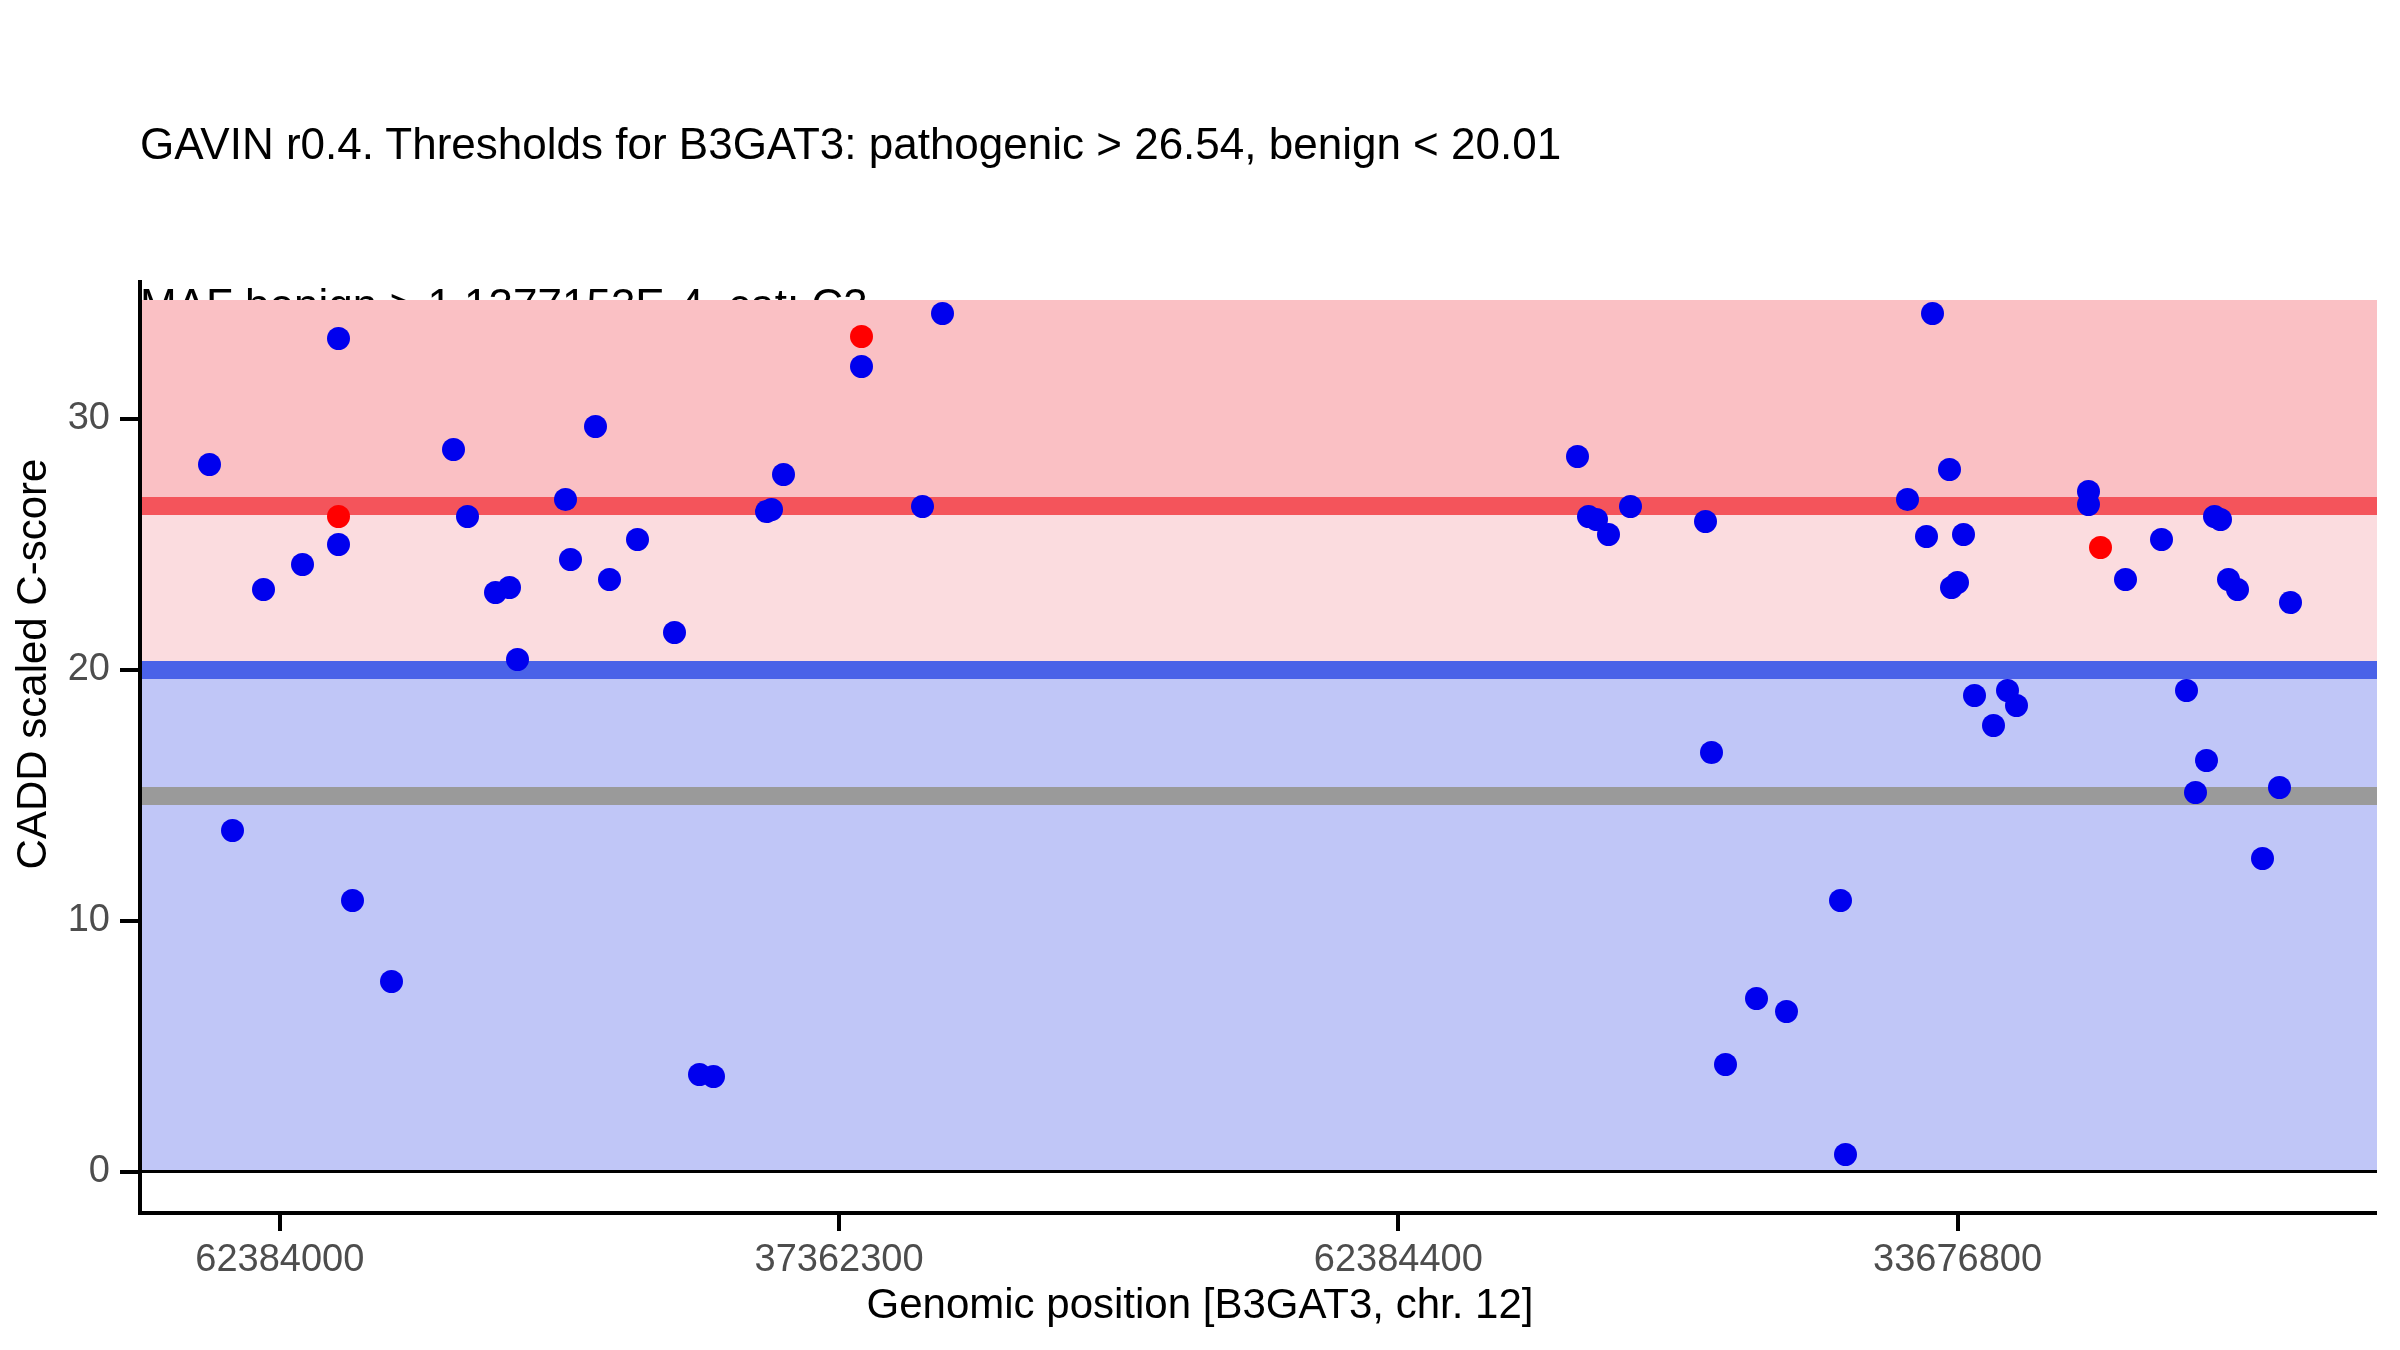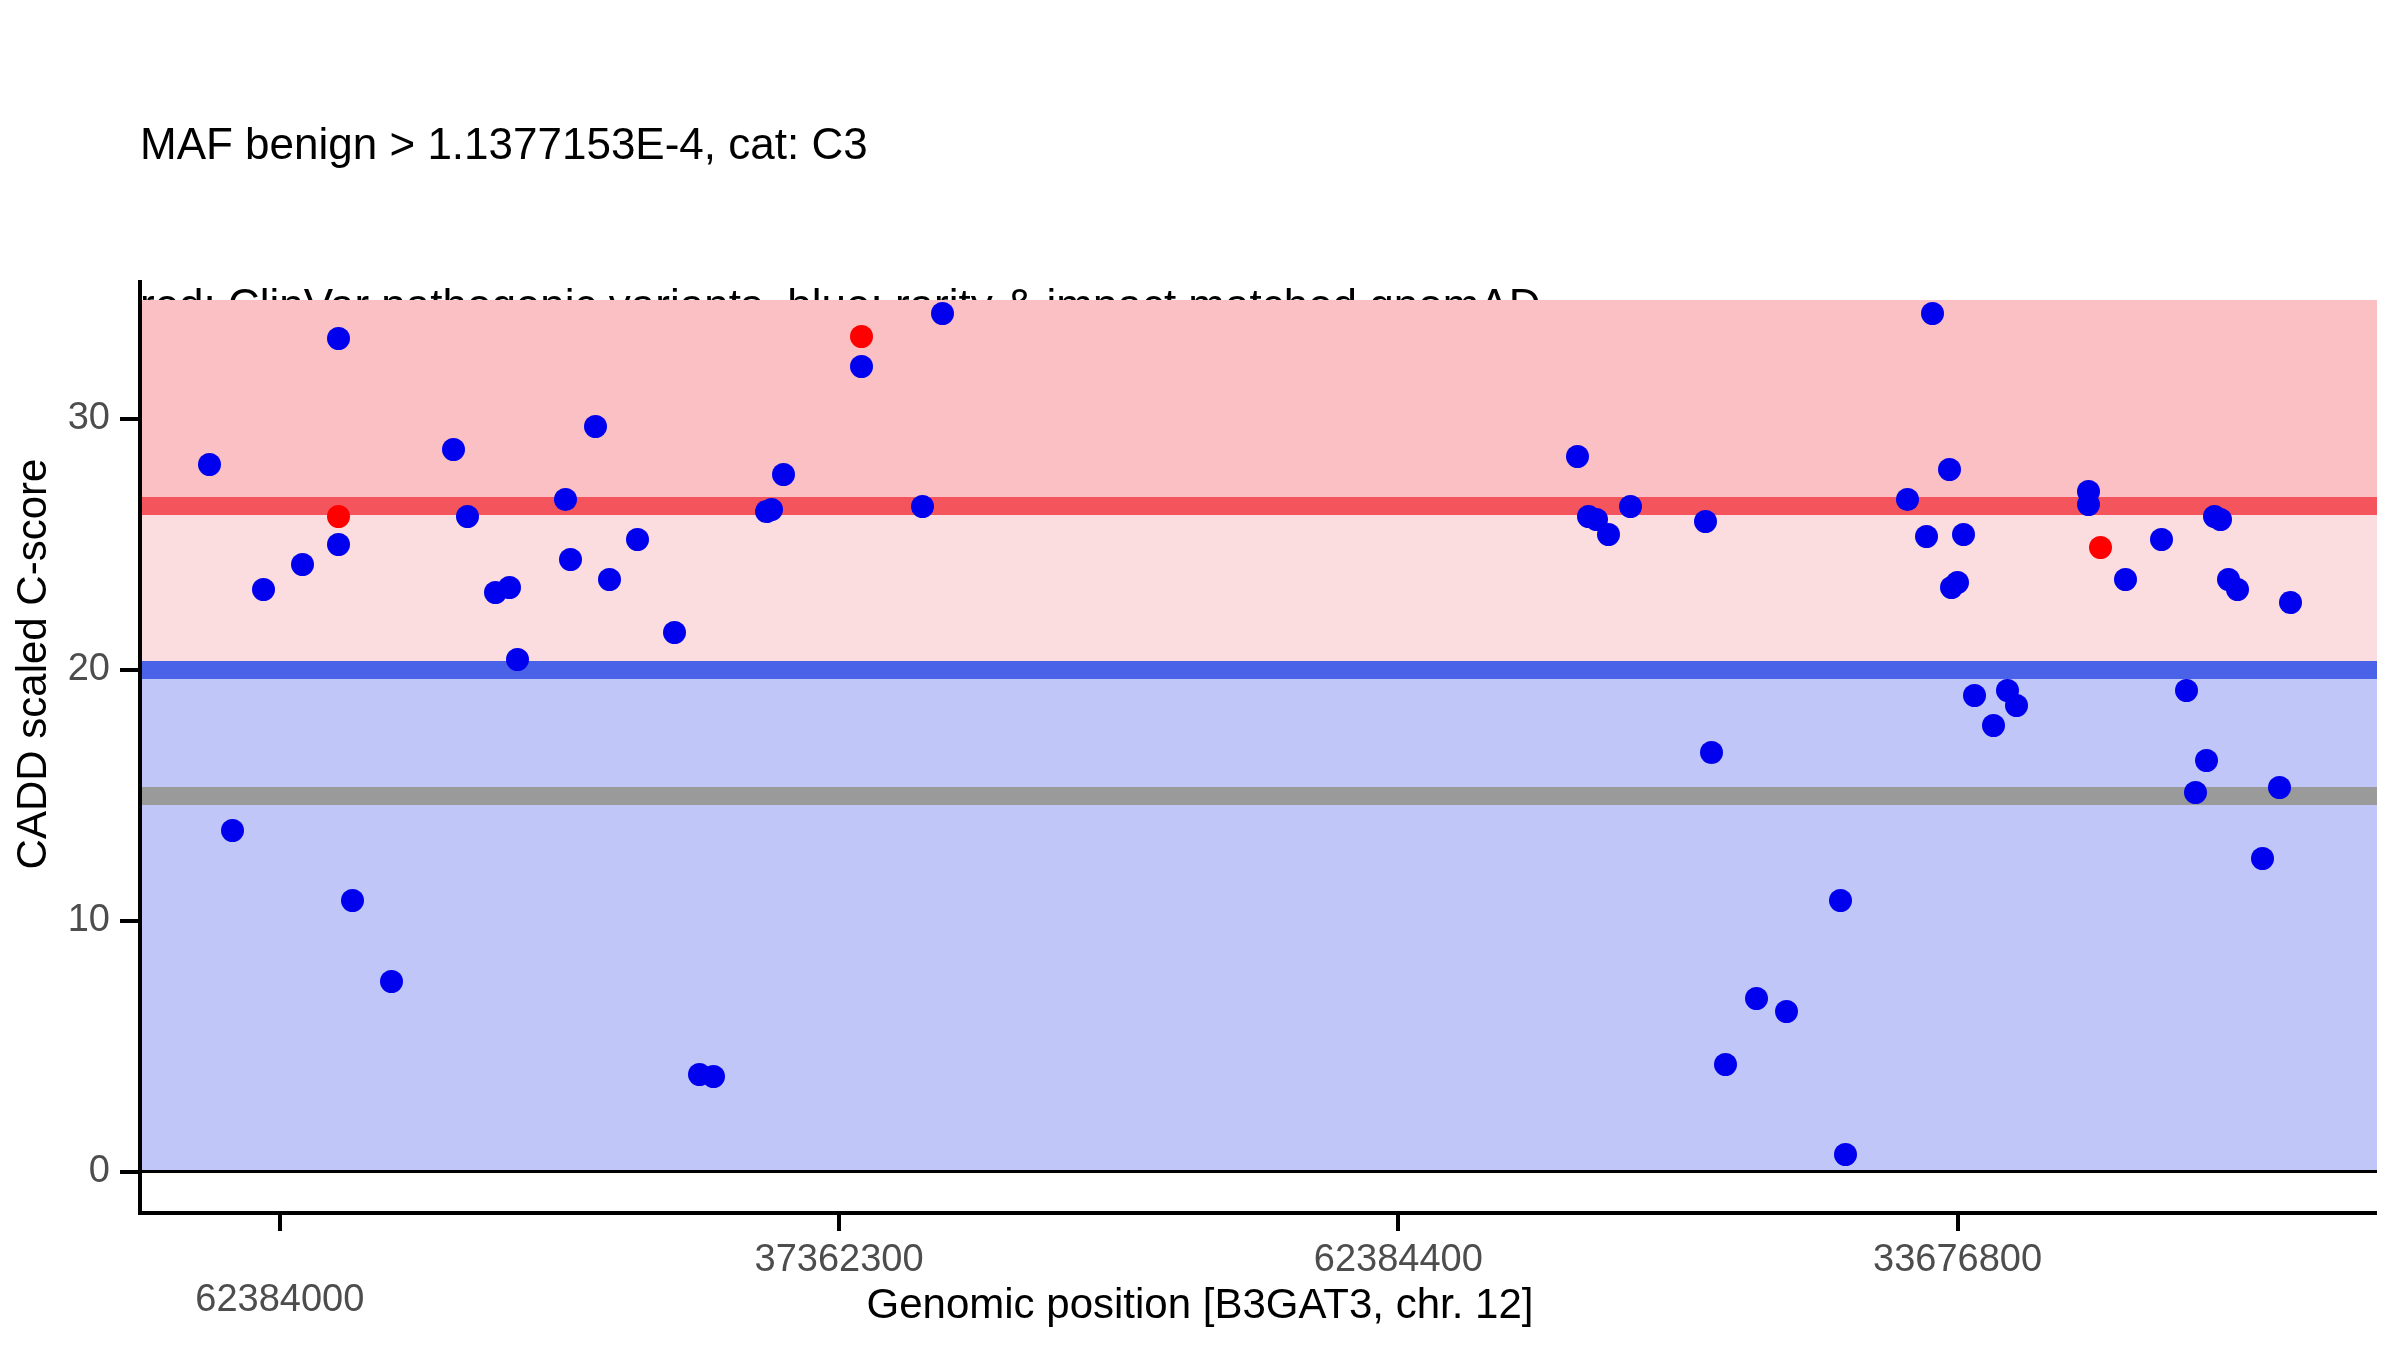--- a/index.html
+++ b/index.html
@@ -48,20 +48,21 @@
   }
   .pt{
     position:absolute;width:23px;height:23px;border-radius:50%;
     margin-left:-11.5px;margin-top:-11.5px;
   }
 </style>
 </head>
 <body>
 
 <div id="title">
+  <div>GAVIN r0.4. Thresholds for B3GAT3: pathogenic &gt; 26.54, benign &lt; 20.01</div>
   <div>MAF benign &gt; 1.1377153E-4, cat: C3</div>
   <div>red: ClinVar pathogenic variants, blue: rarity &amp; impact matched gnomAD</div>
   <div>variants, green: RefSeq exons, grey: genome-wide fallback threshold</div>
 </div>
 
 <div id="panel">
   <div id="shade">
       <div class="band" style="top: 20px; height: 205.846px; background: rgb(250, 192, 196);"></div>
       <div class="band" style="top: 225.846px; height: 163.903px; background: rgb(251, 220, 223);"></div>
       <div class="band" style="top: 389.749px; height: 502.251px; background: rgb(192, 198, 247);"></div>
@@ -147,21 +148,21 @@
 <div id="ticks">
     <div class="ytick" style="left: 120px; top: 1170px;"></div>
     <div class="ylab" style="left: -90px; top: 1148px;">0</div>
     <div class="ytick" style="left: 120px; top: 919px;"></div>
     <div class="ylab" style="left: -90px; top: 897px;">10</div>
     <div class="ytick" style="left: 120px; top: 668px;"></div>
     <div class="ylab" style="left: -90px; top: 646px;">20</div>
     <div class="ytick" style="left: 120px; top: 417px;"></div>
     <div class="ylab" style="left: -90px; top: 395px;">30</div>
     <div class="xtick" style="left: 277.812px; top: 1215px;"></div>
-    <div class="xlab" style="left: 129.812px; top: 1237px; margin-top: 40px;">62384000</div>
+    <div class="xlab" style="left: 129.812px; top: 1237px;">62384000</div>
     <div class="xtick" style="left: 837.062px; top: 1215px;"></div>
     <div class="xlab" style="left: 689.062px; top: 1237px;">37362300</div>
     <div class="xtick" style="left: 1396.31px; top: 1215px;"></div>
     <div class="xlab" style="left: 1248.31px; top: 1237px;">62384400</div>
     <div class="xtick" style="left: 1955.56px; top: 1215px;"></div>
     <div class="xlab" style="left: 1807.56px; top: 1237px;">33676800</div>
   </div>
 
 <div id="ytitle">CADD scaled C-score</div>
 <div id="xtitle">Genomic position [B3GAT3, chr. 12]</div>

